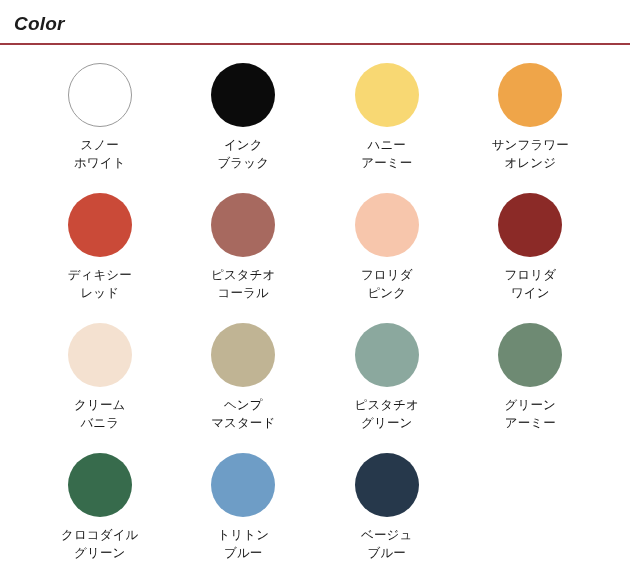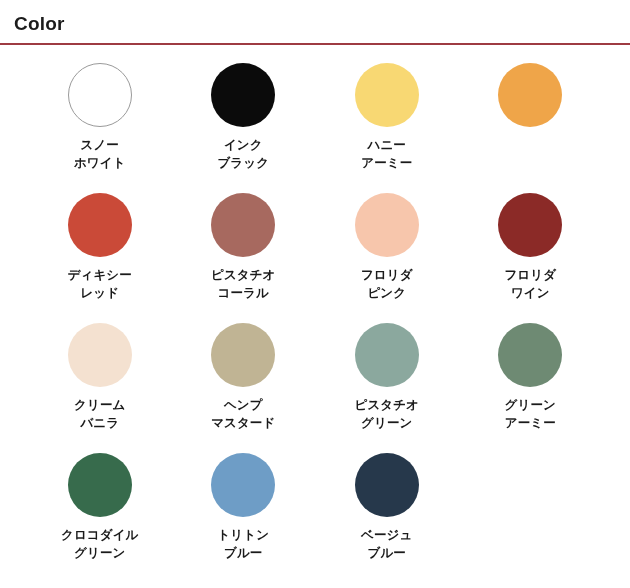--- a/index.html
+++ b/index.html
@@ -18,20 +18,21 @@
   .page {
     width: 630px;
     height: 588px;
     position: relative;
     box-sizing: border-box;
   }
 
   
   .header {
     padding: 14px 0 0 14px;
+    font-style: italic;
   }
   .header-title {
     font-size: 19px;
     font-weight: 700;
     letter-spacing: 0.2px;
     line-height: 1.1;
     color: #1c1c1c;
     margin: 0;
   }
   .header-rule {
@@ -65,21 +66,21 @@
   .swatch-dot.outlined {
     border: 1px solid #9a9a9a;
   }
   .swatch-label {
     margin-top: 9px;
     font-size: 12.5px;
     line-height: 1.45;
     text-align: center;
     color: #1a1a1a;
     white-space: pre-line;
-    font-weight: 700;
+    font-weight: 400;
     letter-spacing: 0.1px;
   }
 </style>
 </head>
 <body>
 
 <div class="page">
 
   <div class="header">
     <h1 class="header-title">Color</h1>
@@ -97,20 +98,22 @@
         <div class="swatch-label">インク
 ブラック</div>
       </div>
       <div class="swatch-cell">
         <div class="swatch-dot" style="background: rgb(248, 216, 115);"></div>
         <div class="swatch-label">ハニー
 アーミー</div>
       </div>
       <div class="swatch-cell">
         <div class="swatch-dot" style="background: rgb(239, 165, 73);"></div>
+        <div class="swatch-label">サンフラワー
+オレンジ</div>
       </div>
       <div class="swatch-cell">
         <div class="swatch-dot" style="background: rgb(202, 74, 56);"></div>
         <div class="swatch-label">ディキシー
 レッド</div>
       </div>
       <div class="swatch-cell">
         <div class="swatch-dot" style="background: rgb(167, 105, 95);"></div>
         <div class="swatch-label">ピスタチオ
 コーラル</div>

